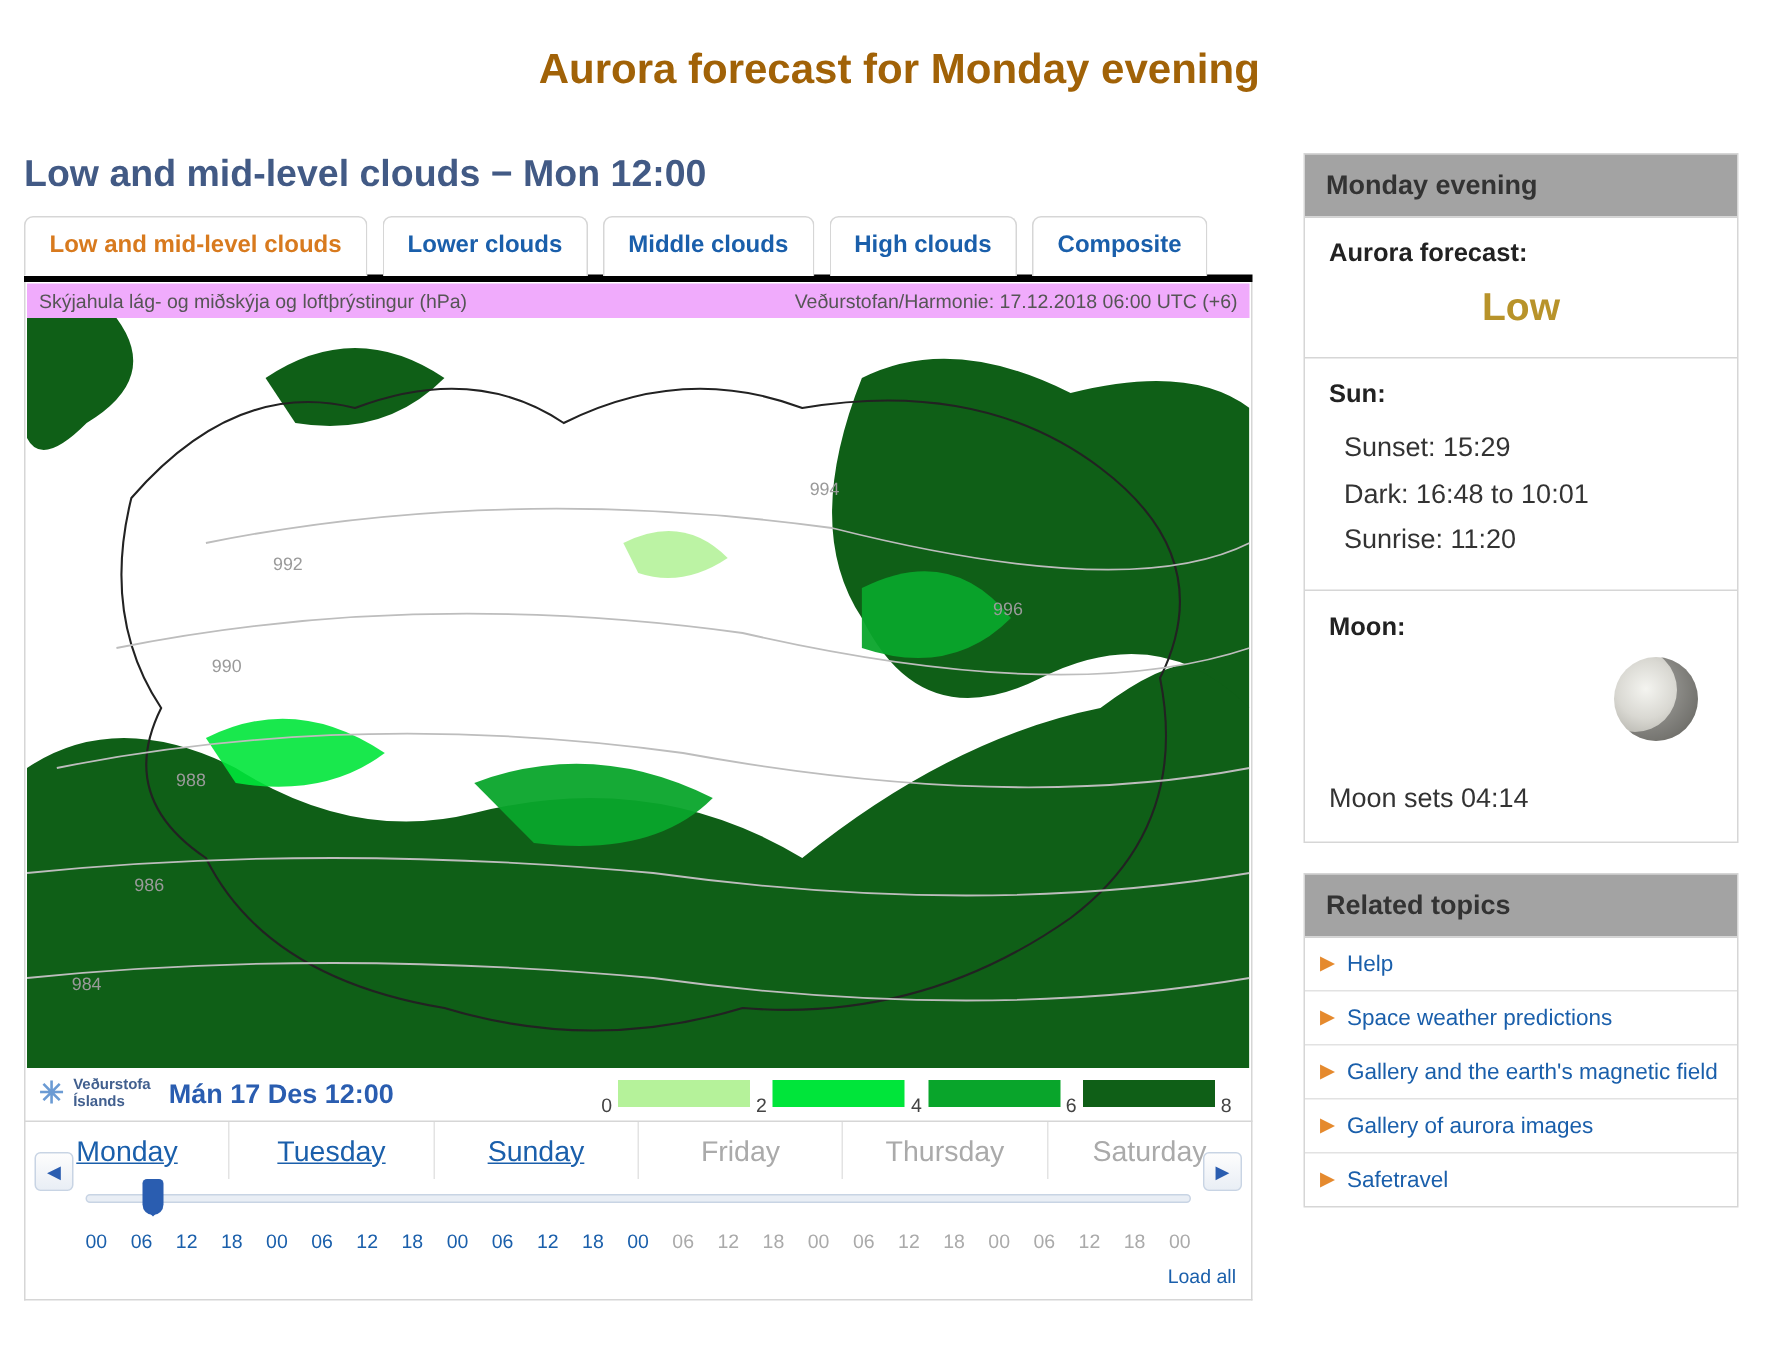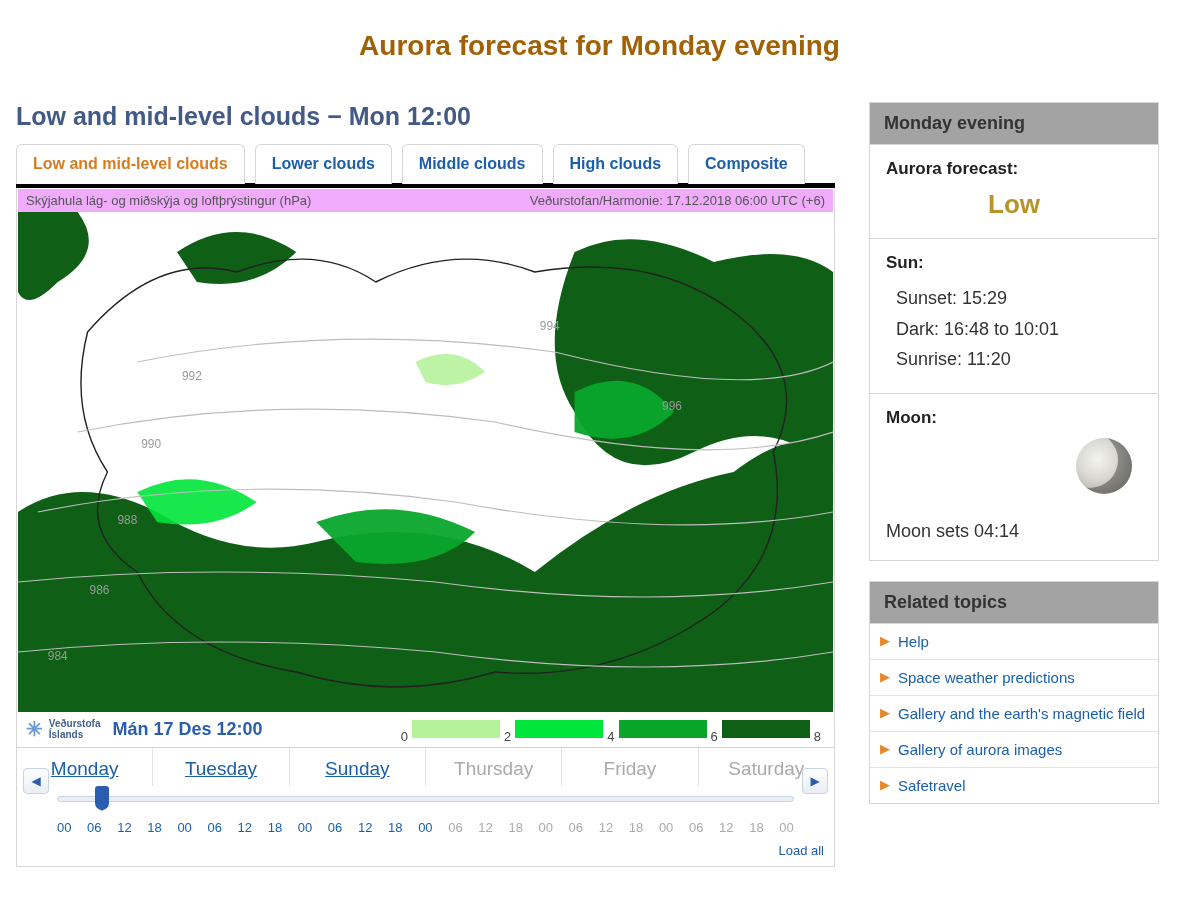--- a/index.html
+++ b/index.html
@@ -137,22 +137,22 @@
           <span class="legend-text">8</span>
         </div>
       </div>
     </div>
 
     <div class="timeline-wrap">
       <div class="timeline-days">
         <div class="timeline-day active"><a>Monday</a></div>
         <div class="timeline-day active"><a>Tuesday</a></div>
         <div class="timeline-day active"><a>Sunday</a></div>
+        <div class="timeline-day inactive">Friday</div>
         <div class="timeline-day inactive">Thursday</div>
-        <div class="timeline-day inactive">Friday</div>
         <div class="timeline-day inactive">Saturday</div>
       </div>
       <div class="timeline-arrow left">◀</div>
       <div class="timeline-arrow right">▶</div>
       <div class="timeline-slider">
         <div class="timeline-track"></div>
         <div class="timeline-thumb"></div>
       </div>
       <div class="timeline-hours" id="timeline-hours">
           <span>00</span>

